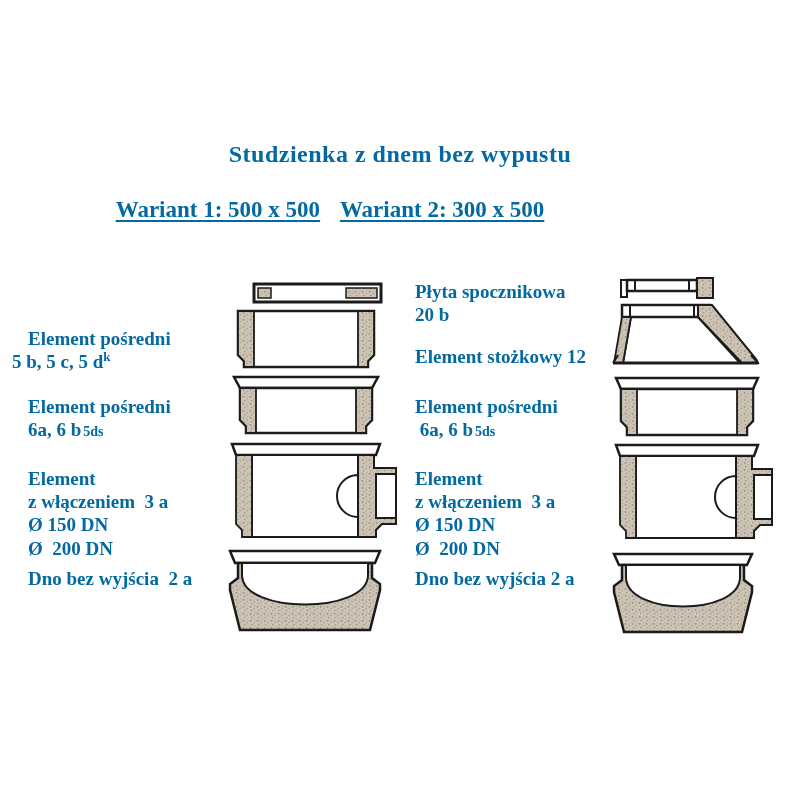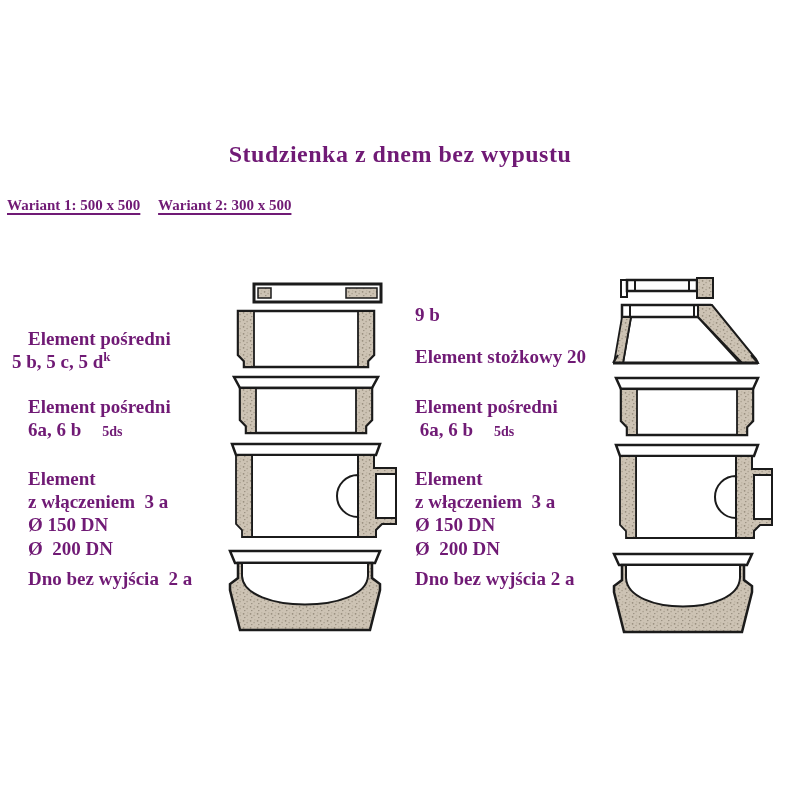--- a/index.html
+++ b/index.html
@@ -1,35 +1,35 @@
 <!DOCTYPE html>
 <html><head>
 <meta charset="utf-8">
 <style>
   html,body{margin:0;padding:0;background:#ffffff;}
   #page{
     position:relative;width:800px;height:800px;background:#ffffff;overflow:hidden;
-    font-family:"Liberation Serif", serif;color:#701a75;
+    font-family:"Liberation Serif", serif;color:#0369a1;
   }
   .title{
     position:absolute;top:141px;left:0;width:800px;text-align:center;
     font-size:24px;font-weight:bold;letter-spacing:0.5px;
   }
   .subtitle{
-    position:absolute;top:197px;left:0;width:660px;text-align:left;
-    font-size:15px;font-weight:bold;
+    position:absolute;top:197px;left:0;width:660px;text-align:center;
+    font-size:23px;font-weight:bold;
   }
   .subtitle span{
     text-decoration:underline;text-decoration-thickness:2px;text-underline-offset:3px;
     margin:0 7px;
   }
   .lbl{
     position:absolute;font-size:19px;font-weight:bold;white-space:pre;line-height:1.0;
   }
-  .lbl .small{font-size:14px;margin-left:21px;}
+  .lbl .small{font-size:14px;margin-left:2px;}
   .lbl sup{font-size:13px;vertical-align:super;line-height:0;}
   svg{position:absolute;}
   .ink{stroke:#1b1b1b;}
 </style>
 </head>
 <body>
 
 <div id="page">
 
   <div class="title">Studzienka z dnem bez wypustu</div>
@@ -46,23 +46,24 @@
   <div class="lbl" style="left:28px;top:397px">Element pośredni</div>
   <div class="lbl" style="left:28px;top:420px"><span>6a, 6 b</span><span class="small">5ds</span></div>
 
   <div class="lbl" style="left:28px;top:469px">Element</div>
   <div class="lbl" style="left:28px;top:492px">z włączeniem  3 a</div>
   <div class="lbl" style="left:28px;top:515px">Ø 150 DN</div>
   <div class="lbl" style="left:28px;top:539px">Ø  200 DN</div>
 
   <div class="lbl" style="left:28px;top:569px">Dno bez wyjścia  2 a</div>
 
-  <div class="lbl" style="left:415px;top:305px">9 b</div>
+  <div class="lbl" style="left:415px;top:282px">Płyta spocznikowa</div>
+  <div class="lbl" style="left:415px;top:305px">20 b</div>
 
-  <div class="lbl" style="left:415px;top:347px">Element stożkowy 20</div>
+  <div class="lbl" style="left:415px;top:347px">Element stożkowy 12</div>
 
   <div class="lbl" style="left:415px;top:397px">Element pośredni</div>
   <div class="lbl" style="left:415px;top:420px"><span> 6a, 6 b</span><span class="small">5ds</span></div>
 
   <div class="lbl" style="left:415px;top:469px">Element</div>
   <div class="lbl" style="left:415px;top:492px">z włączeniem  3 a</div>
   <div class="lbl" style="left:415px;top:515px">Ø 150 DN</div>
   <div class="lbl" style="left:415px;top:539px">Ø  200 DN</div>
 
   <div class="lbl" style="left:415px;top:569px">Dno bez wyjścia 2 a</div>

